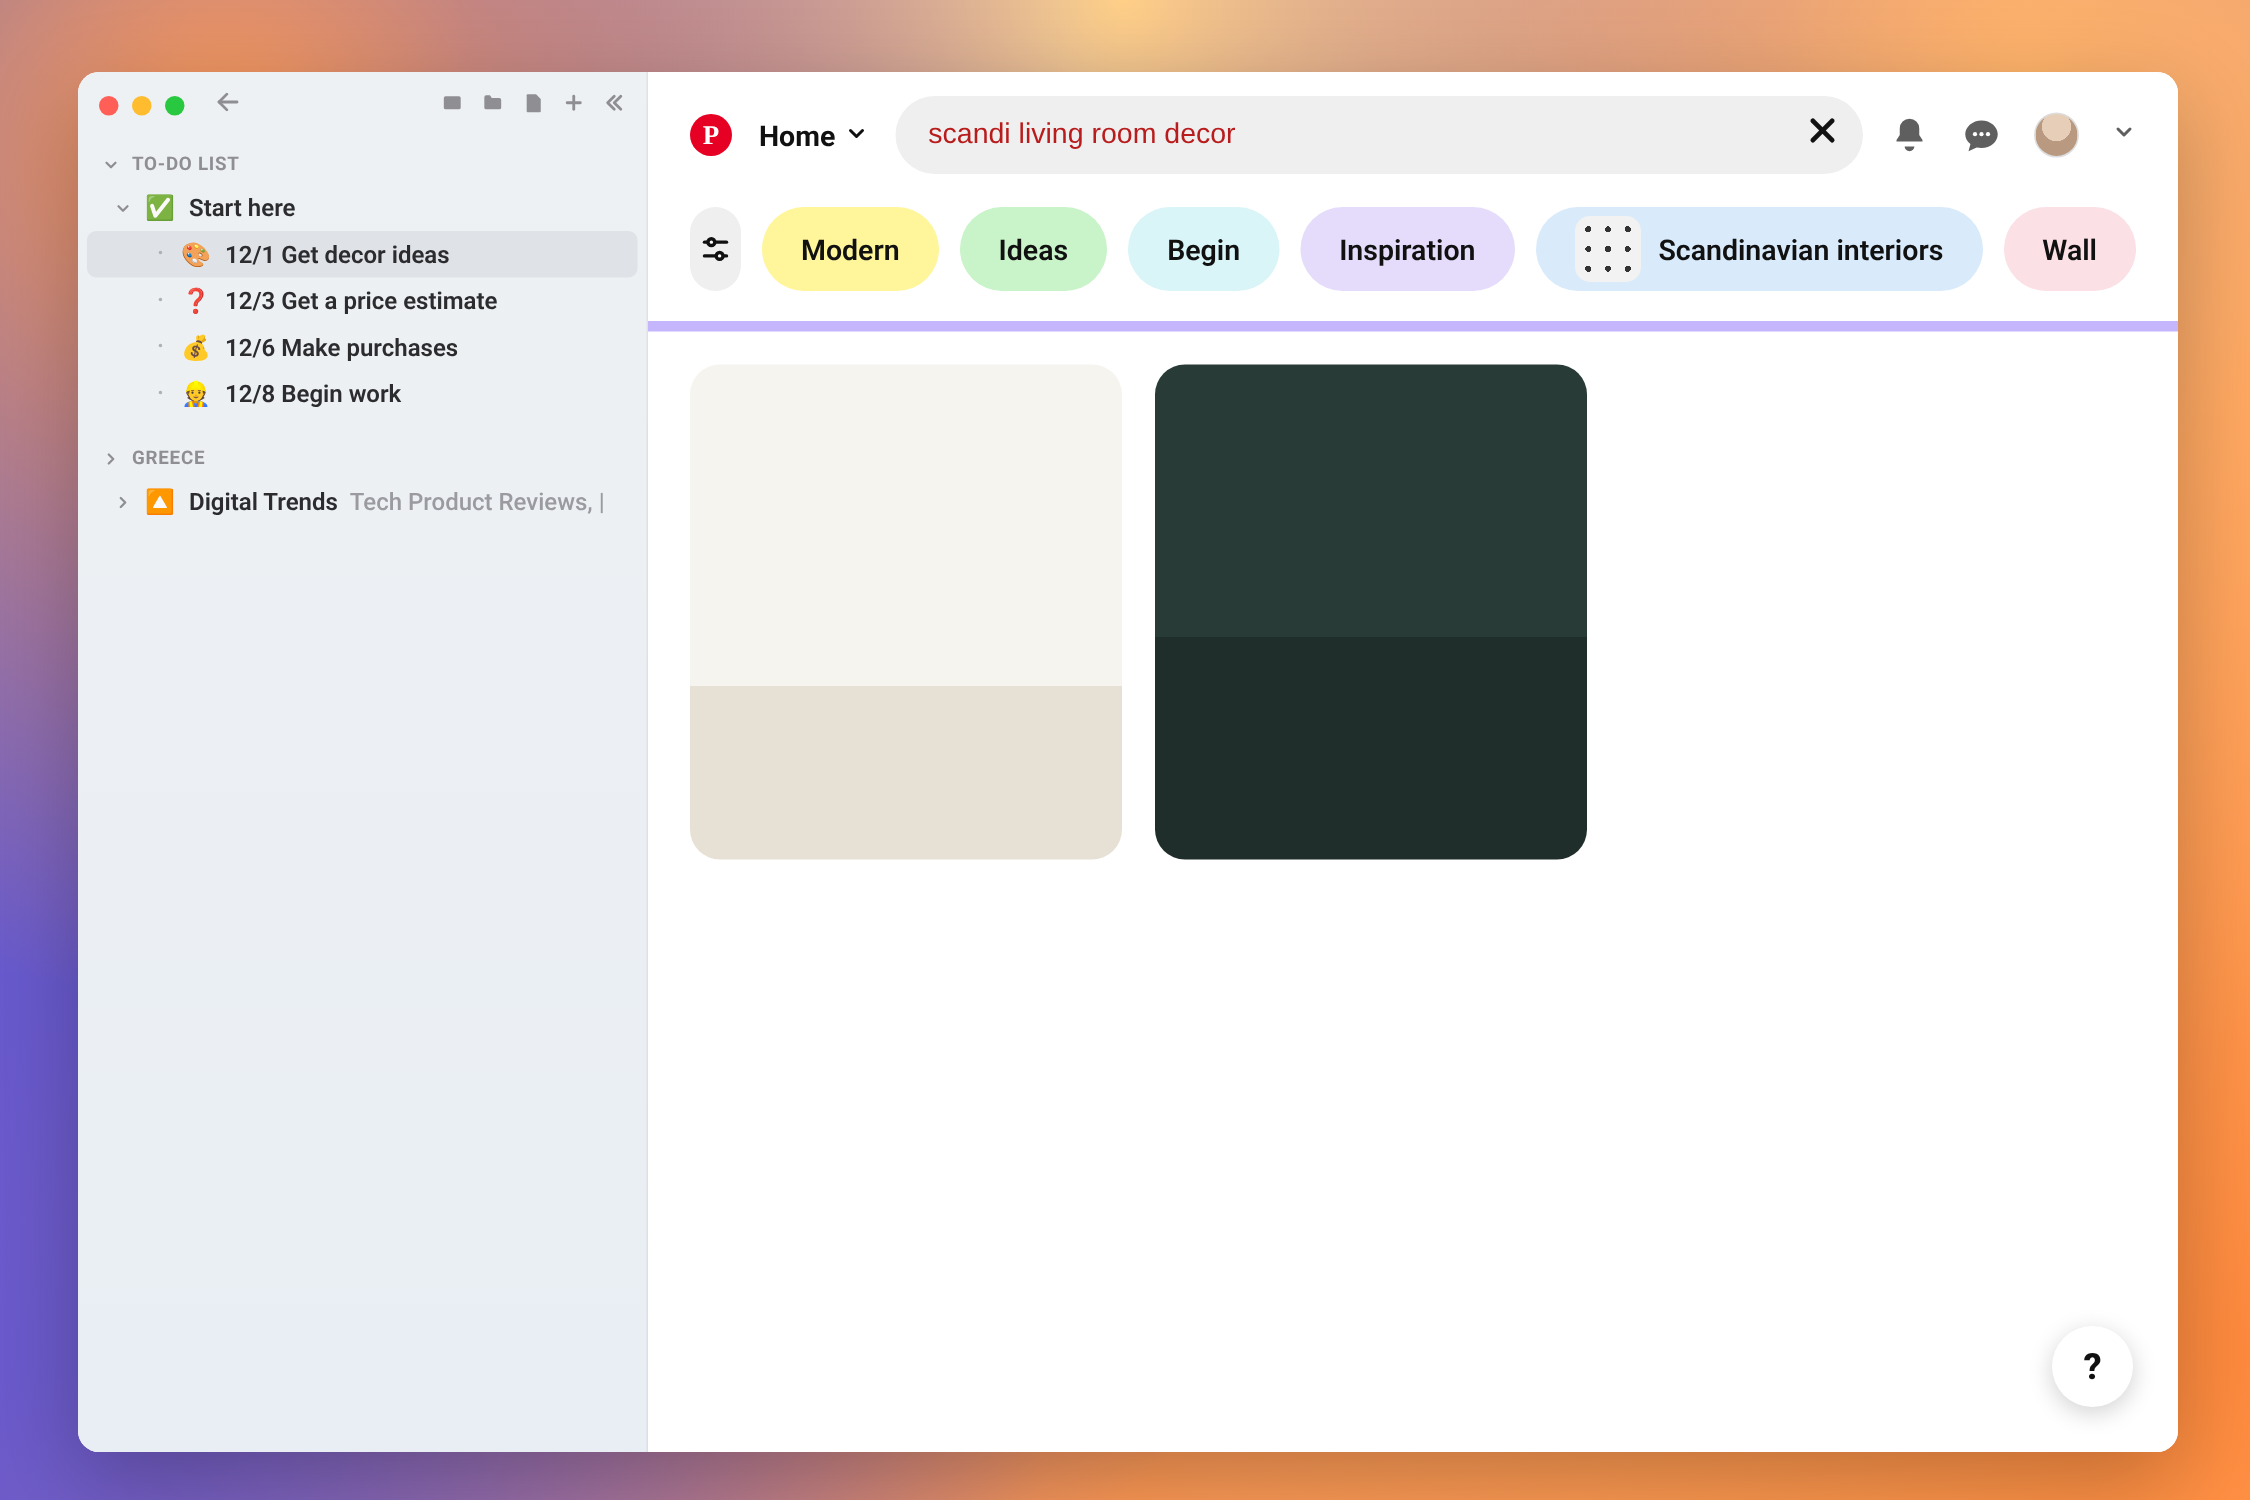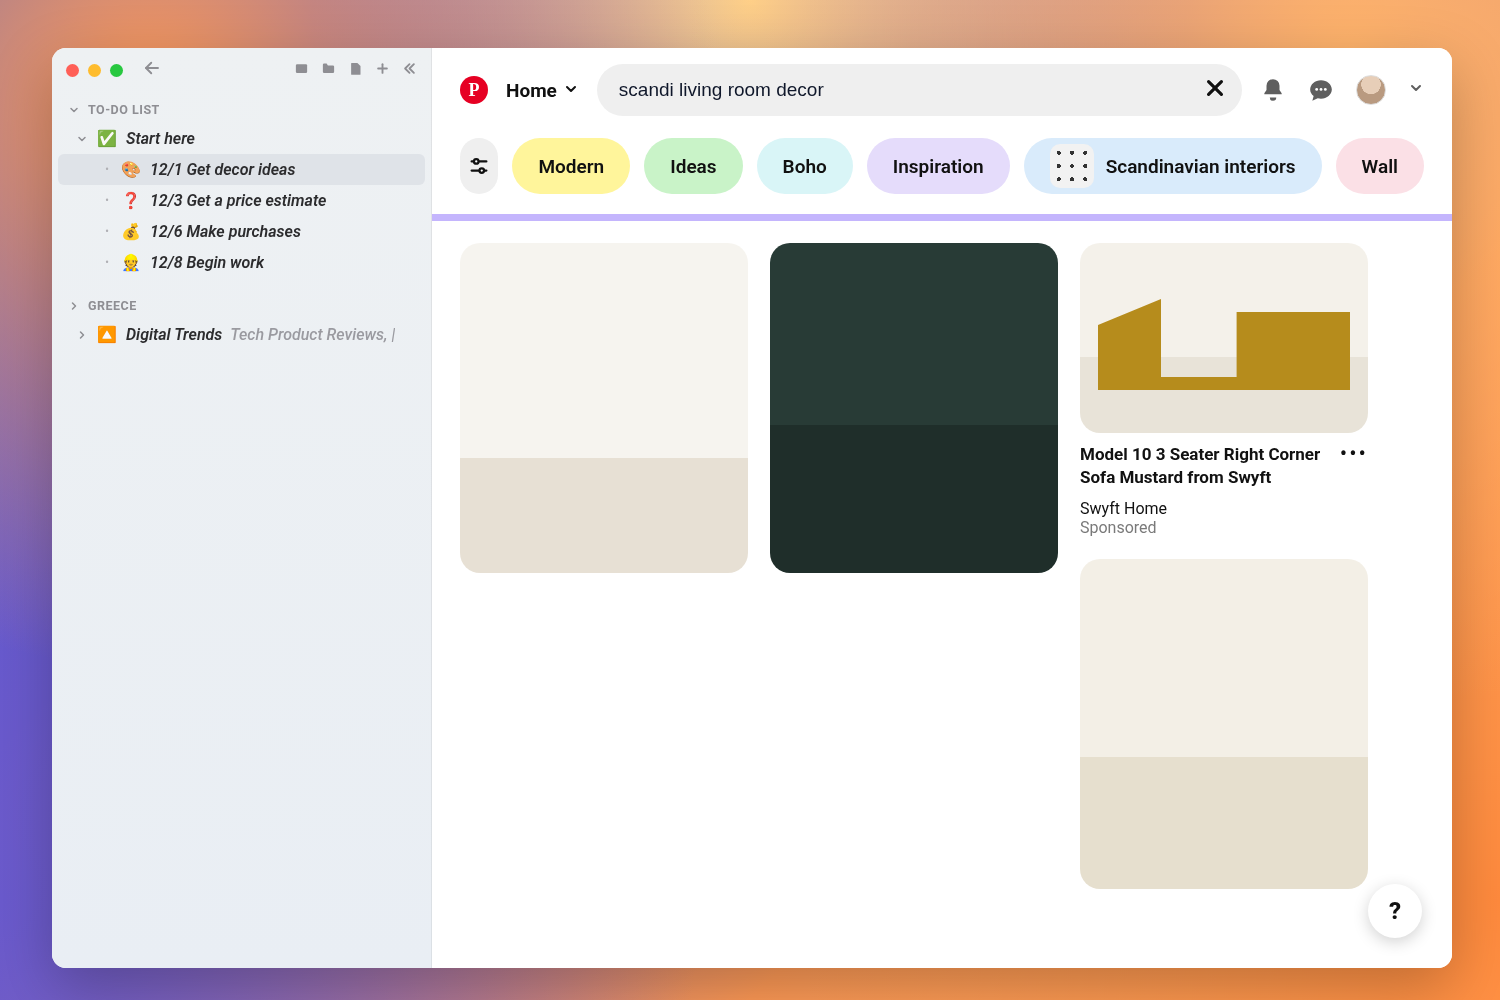--- a/index.html
+++ b/index.html
@@ -70,21 +70,21 @@
     padding: 6px 10px 6px 10px;
     border-radius: 6px;
     color: #2c2c2e;
     white-space: nowrap; overflow: hidden;
   }
   .tree-row.l1 { padding-left: 18px; font-weight: 600; }
   .tree-row.l2 { padding-left: 44px; font-weight: 600; }
   .tree-row .bullet { color: #b0b0b5; font-size: 10px; width: 10px; text-align: center; }
   .tree-row.selected { background: #dfe3e8; }
   .tree-row .emoji { width: 22px; text-align: center; }
-  .tree-row .label { overflow: hidden; text-overflow: ellipsis; font-style: italic; }
+  .tree-row .label { overflow: hidden; text-overflow: ellipsis; }
 
   .sidebar .faded { color: #9a9aa0; font-weight: 500; }
 
   
   .content {
     flex: 1; background: #fff; position: relative; overflow: hidden;
   }
 
   .topbar {
     display: flex; align-items: center; gap: 18px;
@@ -103,21 +103,21 @@
   .searchwrap {
     flex: 1;
     background: #efefef; border-radius: 999px;
     height: 52px;
     display: flex; align-items: center;
     padding: 0 16px 0 22px;
     gap: 10px;
   }
   .searchwrap input {
     flex: 1; border: none; background: transparent; outline: none;
-    font-size: 19px; color: #0f172a;
+    font-size: 19px; color: #b91c1c;
   }
   .clear-x { font-size: 26px; font-weight: 700; color: #111; }
   .topicons { display: flex; align-items: center; gap: 22px; color: #5f5f5f; }
   .topicons .ic { width: 26px; height: 26px; display: flex; align-items: center; justify-content: center; }
   .avatar {
     width: 30px; height: 30px; border-radius: 50%;
     background: radial-gradient(circle at 50% 30%, #e7ceb8 0 40%, #b99a80 41% 100%);
     border: 1px solid #ddd;
   }
   .caret-down { color: #5f5f5f; }
@@ -384,21 +384,21 @@
             <circle cx="15" cy="17" r="2.5" fill="#fff"></circle>
           </svg>
       </div>
       <div class="chip" style="background:#fff59b">
         <span>Modern</span>
       </div>
       <div class="chip" style="background:#c9f3c8">
         <span>Ideas</span>
       </div>
       <div class="chip" style="background:#d9f5f7">
-        <span>Boho</span>
+        <span>Begin</span>
       </div>
       <div class="chip" style="background:#e5dcfb">
         <span>Inspiration</span>
       </div>
       <div class="chip" style="background:#d9ebfb">
         <span class="swatch"></span>
         <span>Scandinavian interiors</span>
       </div>
       <div class="chip" style="background:#fbe0e6">
         <span>Wall</span>
@@ -412,36 +412,20 @@
           <div class="thumb d"></div>
         </div>
       </div>
 
       <div class="col">
         <div class="pin">
           <div class="thumb e"></div>
         </div>
       </div>
 
-      <div class="col">
-        <div class="pin">
-          <div class="thumb c"></div>
-          <div class="row">
-            <div class="title">Model 10 3 Seater Right Corner Sofa Mustard from Swyft</div>
-            <span class="kebab">•••</span>
-          </div>
-          <div class="meta">
-            <div>Swyft Home</div>
-            <div class="spons">Sponsored</div>
-          </div>
-        </div>
-        <div class="pin">
-          <div class="thumb f"></div>
-        </div>
-      </div>
     </div>
 
     <div class="help-fab">
       <span>?</span>
     </div>
 
   </main>
 </div>
 
 </body></html>

